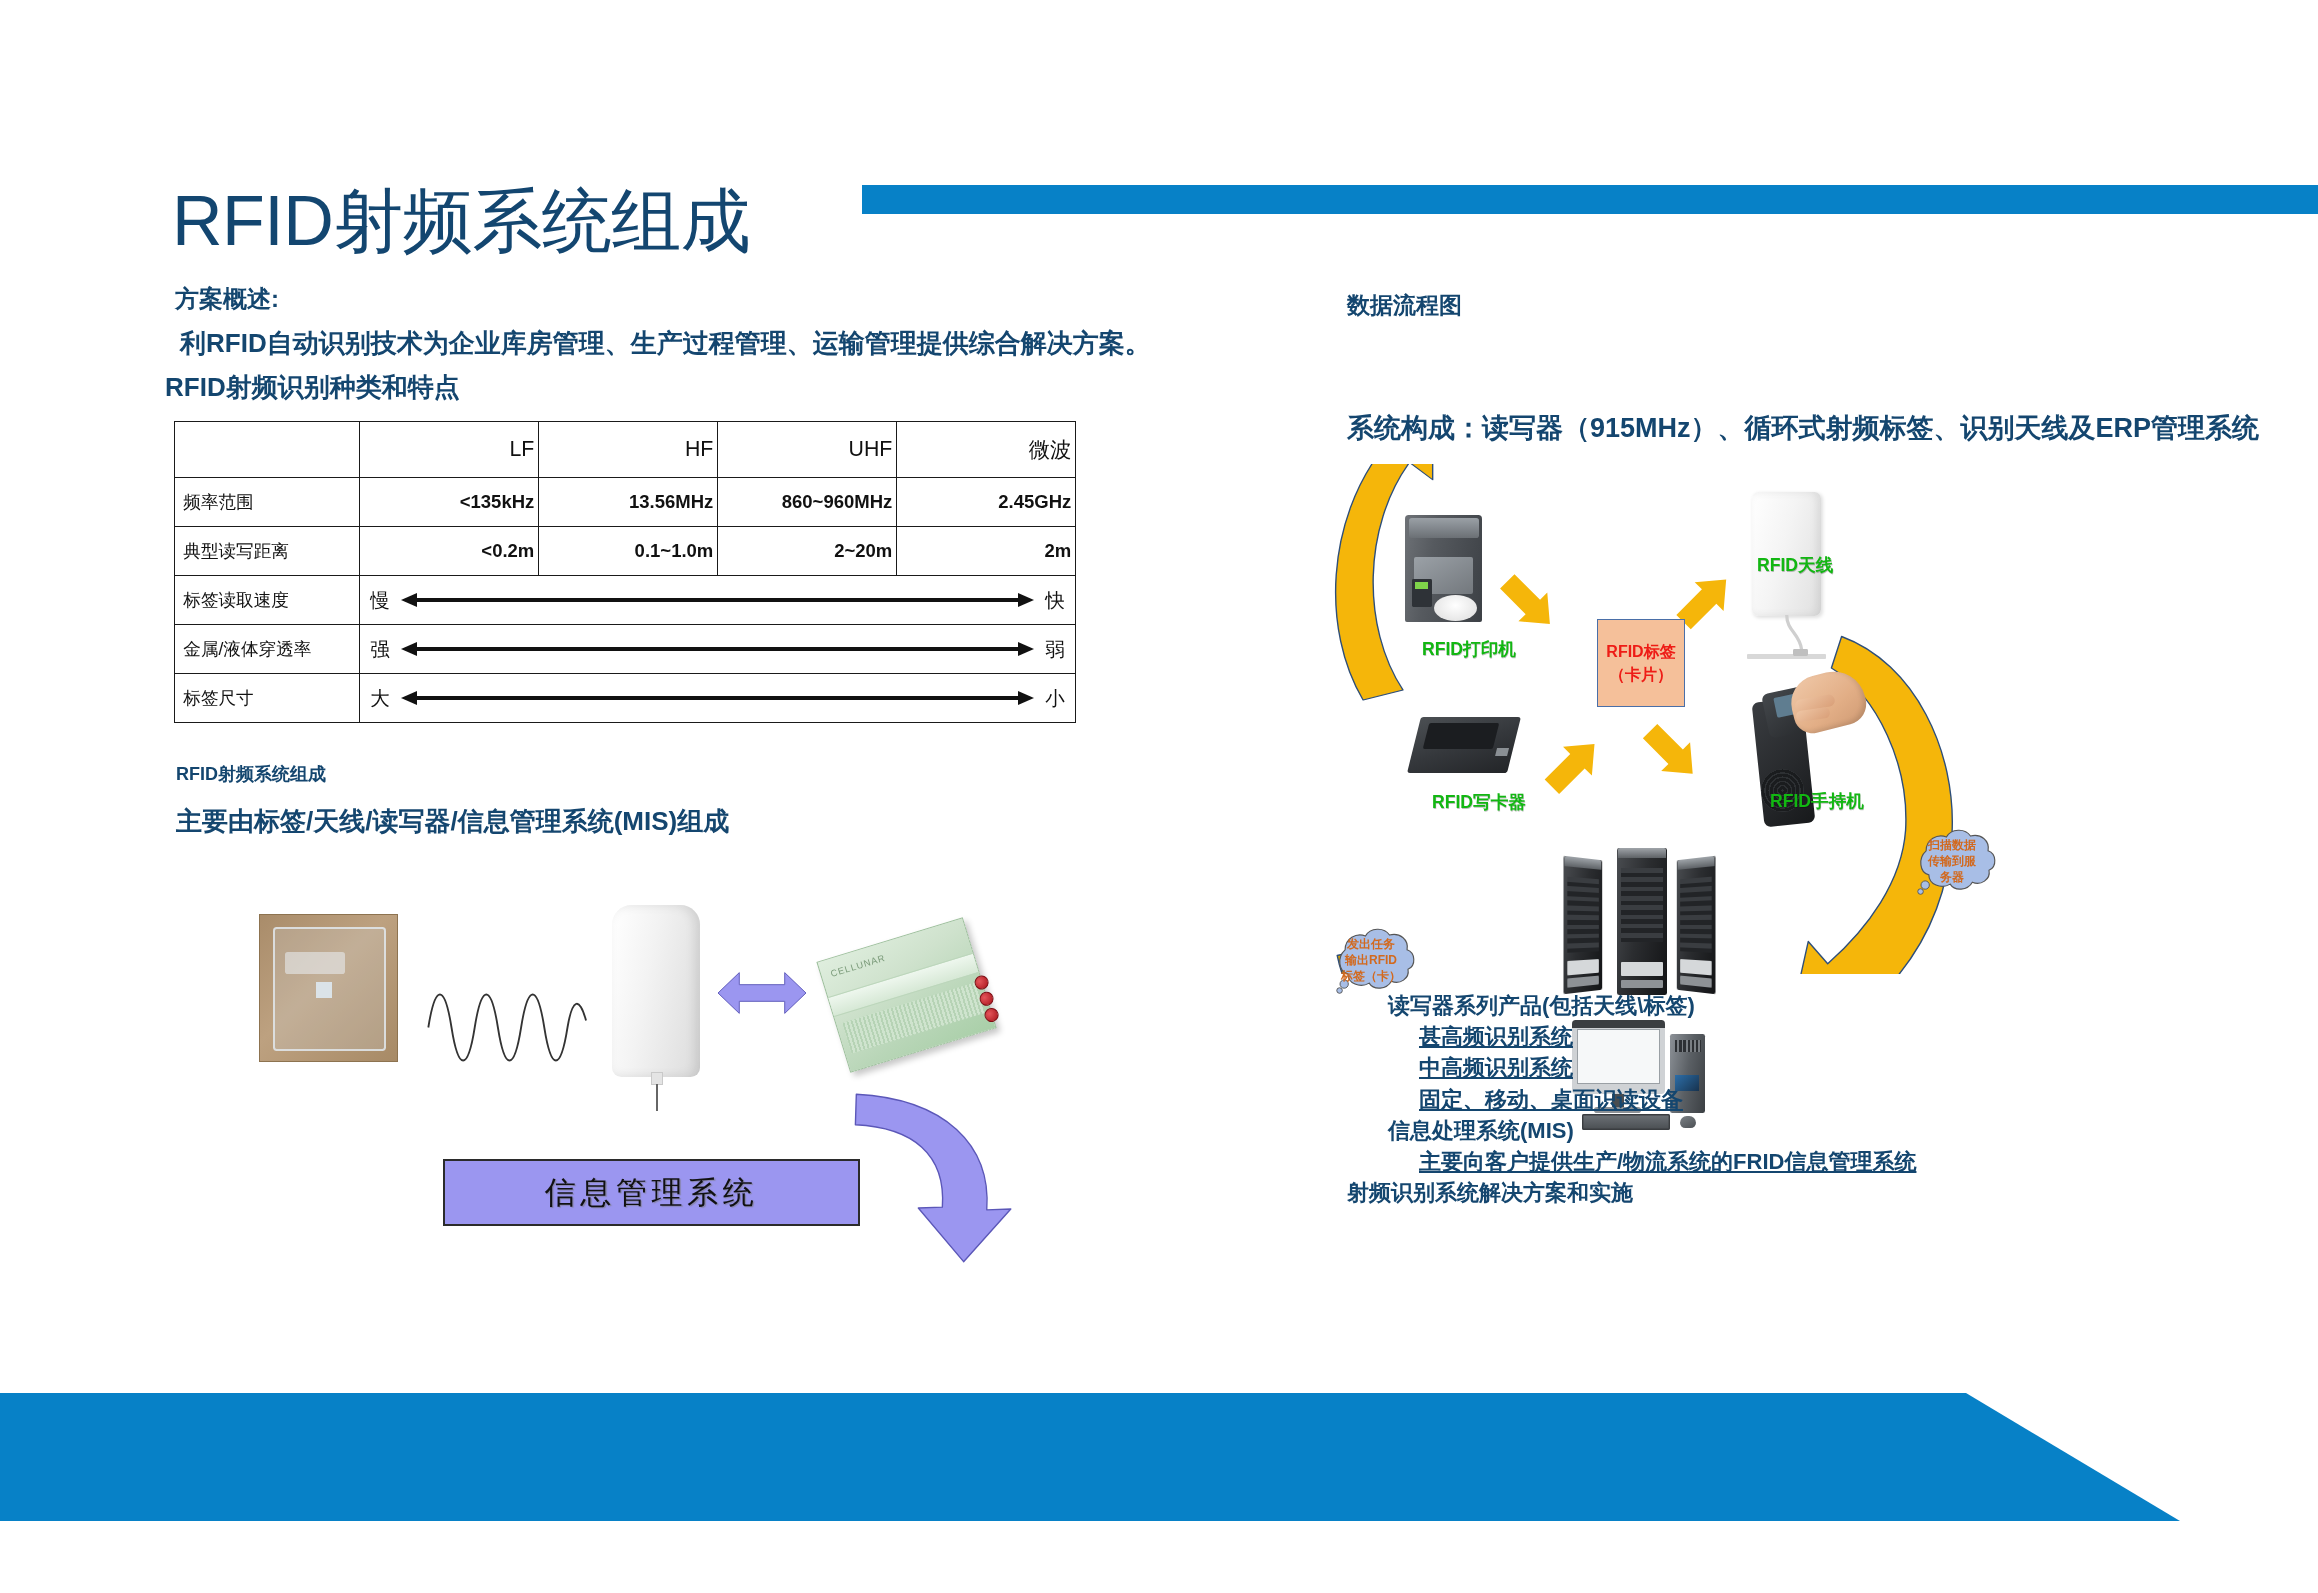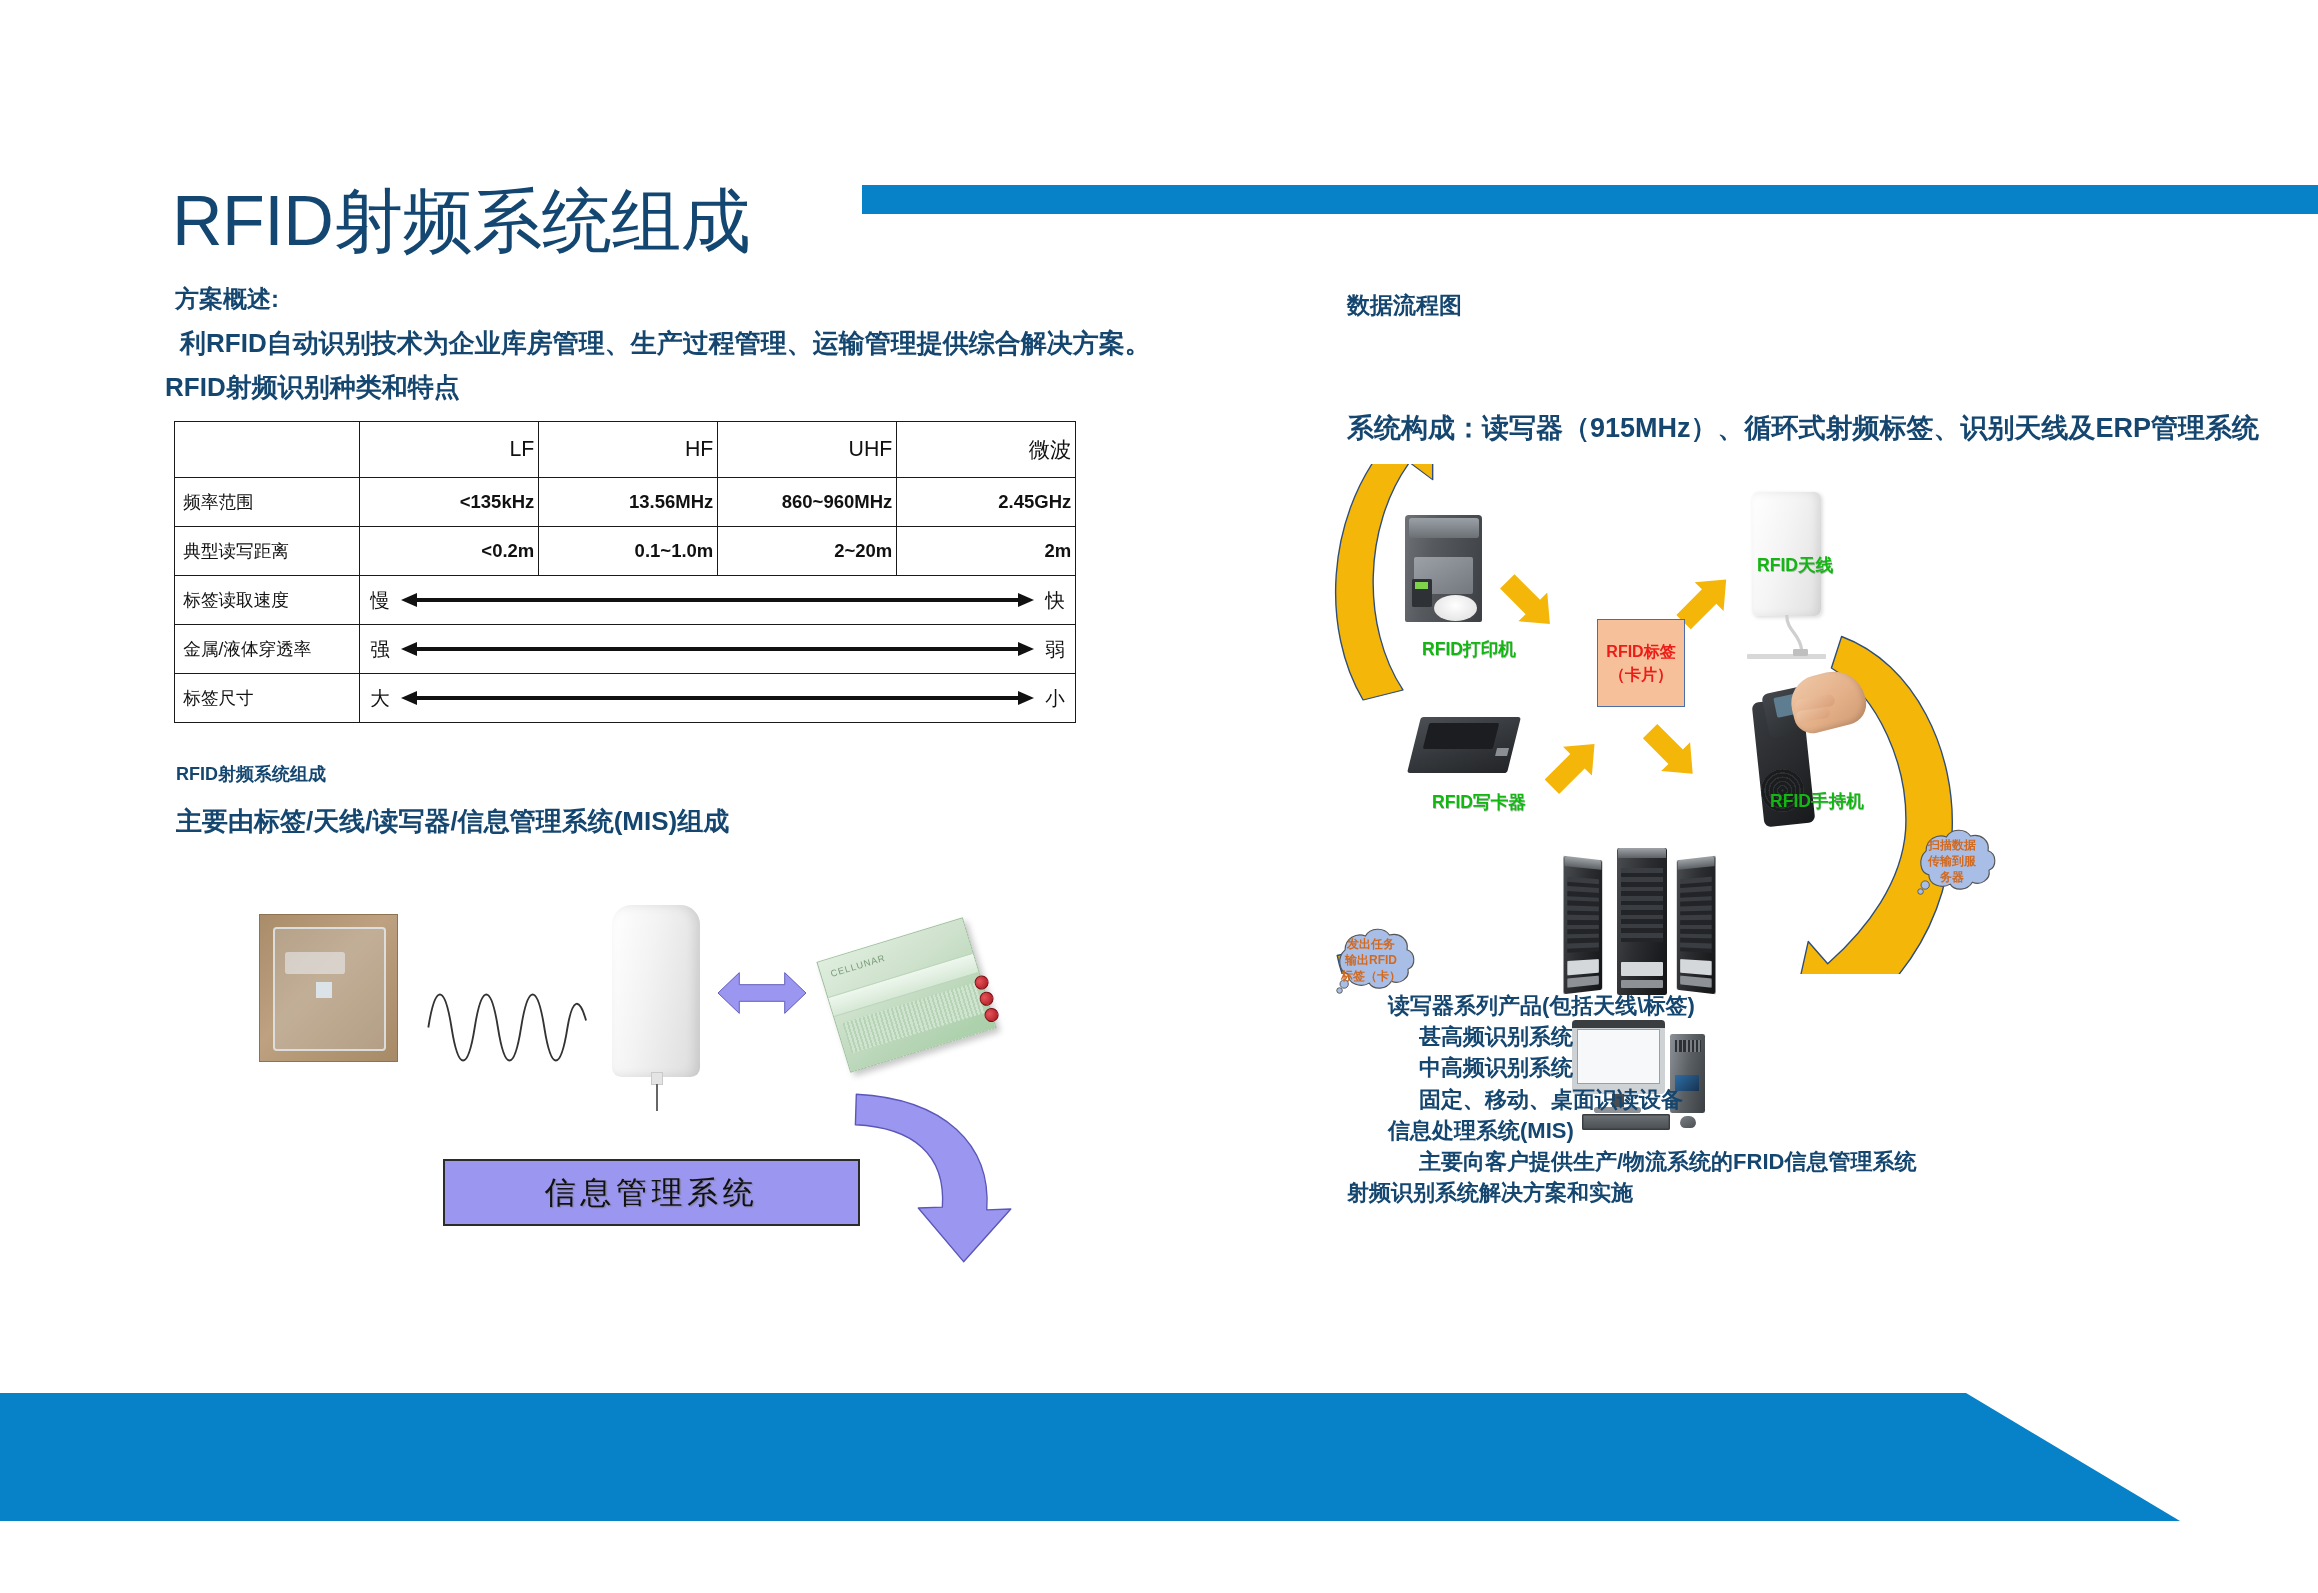--- a/index.html
+++ b/index.html
@@ -349,21 +349,21 @@
   }
   .cloud svg { position: absolute; left: 0; top: 0; }
 
   
   .prod-list { position: absolute; left: 1347px; top: 990px; }
   .prod-list div {
     font-size: 22px; font-weight: bold; color: #14466F;
     line-height: 1.42; white-space: nowrap;
   }
   .ind1 { padding-left: 41px; }
-  .ind2 { padding-left: 72px; }
+  .ind2 { padding-left: 72px; text-decoration: underline; }
 </style>
 </head>
 <body>
 
 <div id="slide">
 
   <div class="header-bar"></div>
 
   <div class="page-title">RFID射频系统组成</div>
 

